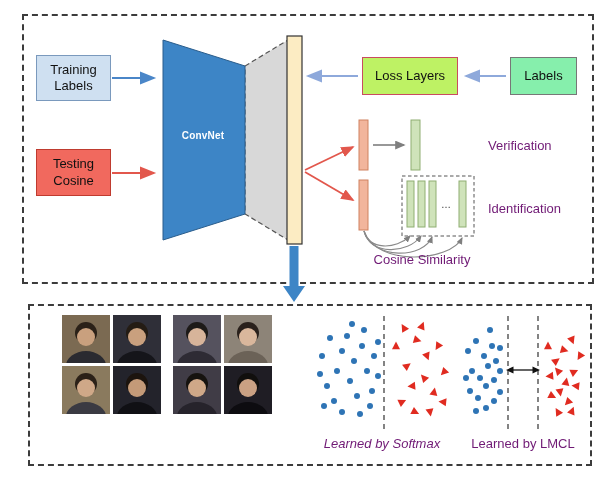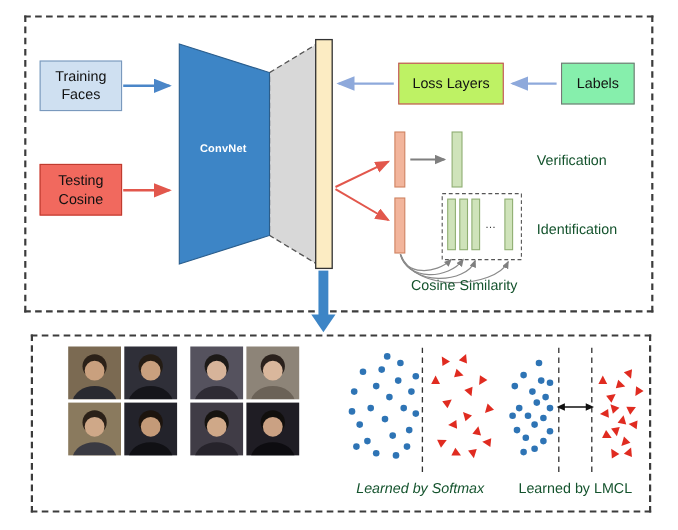--- a/index.html
+++ b/index.html
@@ -3,21 +3,21 @@
 <meta charset="utf-8">
 <style>
   html,body{margin:0;padding:0;background:#ffffff;}
   .canvas{position:relative;width:616px;height:482px;background:#ffffff;
           font-family:"Liberation Sans",sans-serif;color:#111;overflow:hidden;}
   .panel-dashed{position:absolute;border:2px dashed #3c3c3c;background:transparent;}
   .overlay{position:absolute;left:0;top:0;pointer-events:none;}
   .dbox{position:absolute;display:flex;align-items:center;justify-content:center;
         text-align:center;font-size:13px;line-height:1.25;color:#111;
         border:1.5px solid #555;box-sizing:border-box;}
-  .lbl{position:absolute;font-size:13px;color:#14532d;white-space:nowrap;}
+  .lbl{position:absolute;font-size:13px;color:#701a75;white-space:nowrap;}
   .lbl-center{text-align:center;white-space:normal;}
   .convnet-label{position:absolute;color:#ffffff;font-weight:bold;font-size:10px;
                  text-align:center;letter-spacing:.2px;}
   .face-grid{position:absolute;display:grid;grid-template-columns:repeat(2,48px);
              grid-auto-rows:48px;gap:3px;}
   .face-cell{overflow:hidden;position:relative;}
   .face-cell svg{display:block;width:100%;height:100%;}
   .scatter{position:absolute;}
   .ellipsis{position:absolute;font-size:10px;color:#333;}
 </style>
@@ -74,21 +74,21 @@
     <path d="M364,231 C368,250 396,250 410,236" fill="none" stroke="#8a8a8a" stroke-width="1.1" marker-end="url(#mGray)"></path>
     <path d="M364,231 C370,256 408,254 421,236" fill="none" stroke="#8a8a8a" stroke-width="1.1" marker-end="url(#mGray)"></path>
     <path d="M364,231 C373,261 424,258 432,237" fill="none" stroke="#8a8a8a" stroke-width="1.1" marker-end="url(#mGray)"></path>
     <path d="M364,231 C377,267 450,262 462,238" fill="none" stroke="#8a8a8a" stroke-width="1.1" marker-end="url(#mGray)"></path>
 
     <line x1="294" y1="246" x2="294" y2="288" stroke-width="9" stroke="#3d85c6"></line>
     <polygon points="283,286 305,286 294,302" fill="#3d85c6"></polygon>
   </svg>
 
   <div class="dbox" id="box-training" style="left: 36px; top: 55px; width: 75px; height: 46px; background: rgb(207, 224, 241); border-color: rgb(122, 153, 189);">
-    <span>Training Faces</span>
+    <span>Training Labels</span>
   </div>
   <div class="dbox" id="box-testing" style="left: 36px; top: 149px; width: 75px; height: 47px; background: rgb(241, 105, 94); border-color: rgb(191, 59, 47);">
     <span>Testing Cosine</span>
   </div>
   <div class="convnet-label" style="left:166px;top:130px;width:74px;">ConvNet</div>
   <div class="dbox" id="box-loss" style="left: 362px; top: 57px; width: 96px; height: 38px; background: #bef264; border-color: rgb(201, 75, 96);">
     <span>Loss Layers</span>
   </div>
   <div class="dbox" id="box-labels" style="left: 510px; top: 57px; width: 67px; height: 38px; background: #86efac; border-color: rgb(119, 119, 119);">
     <span>Labels</span>

